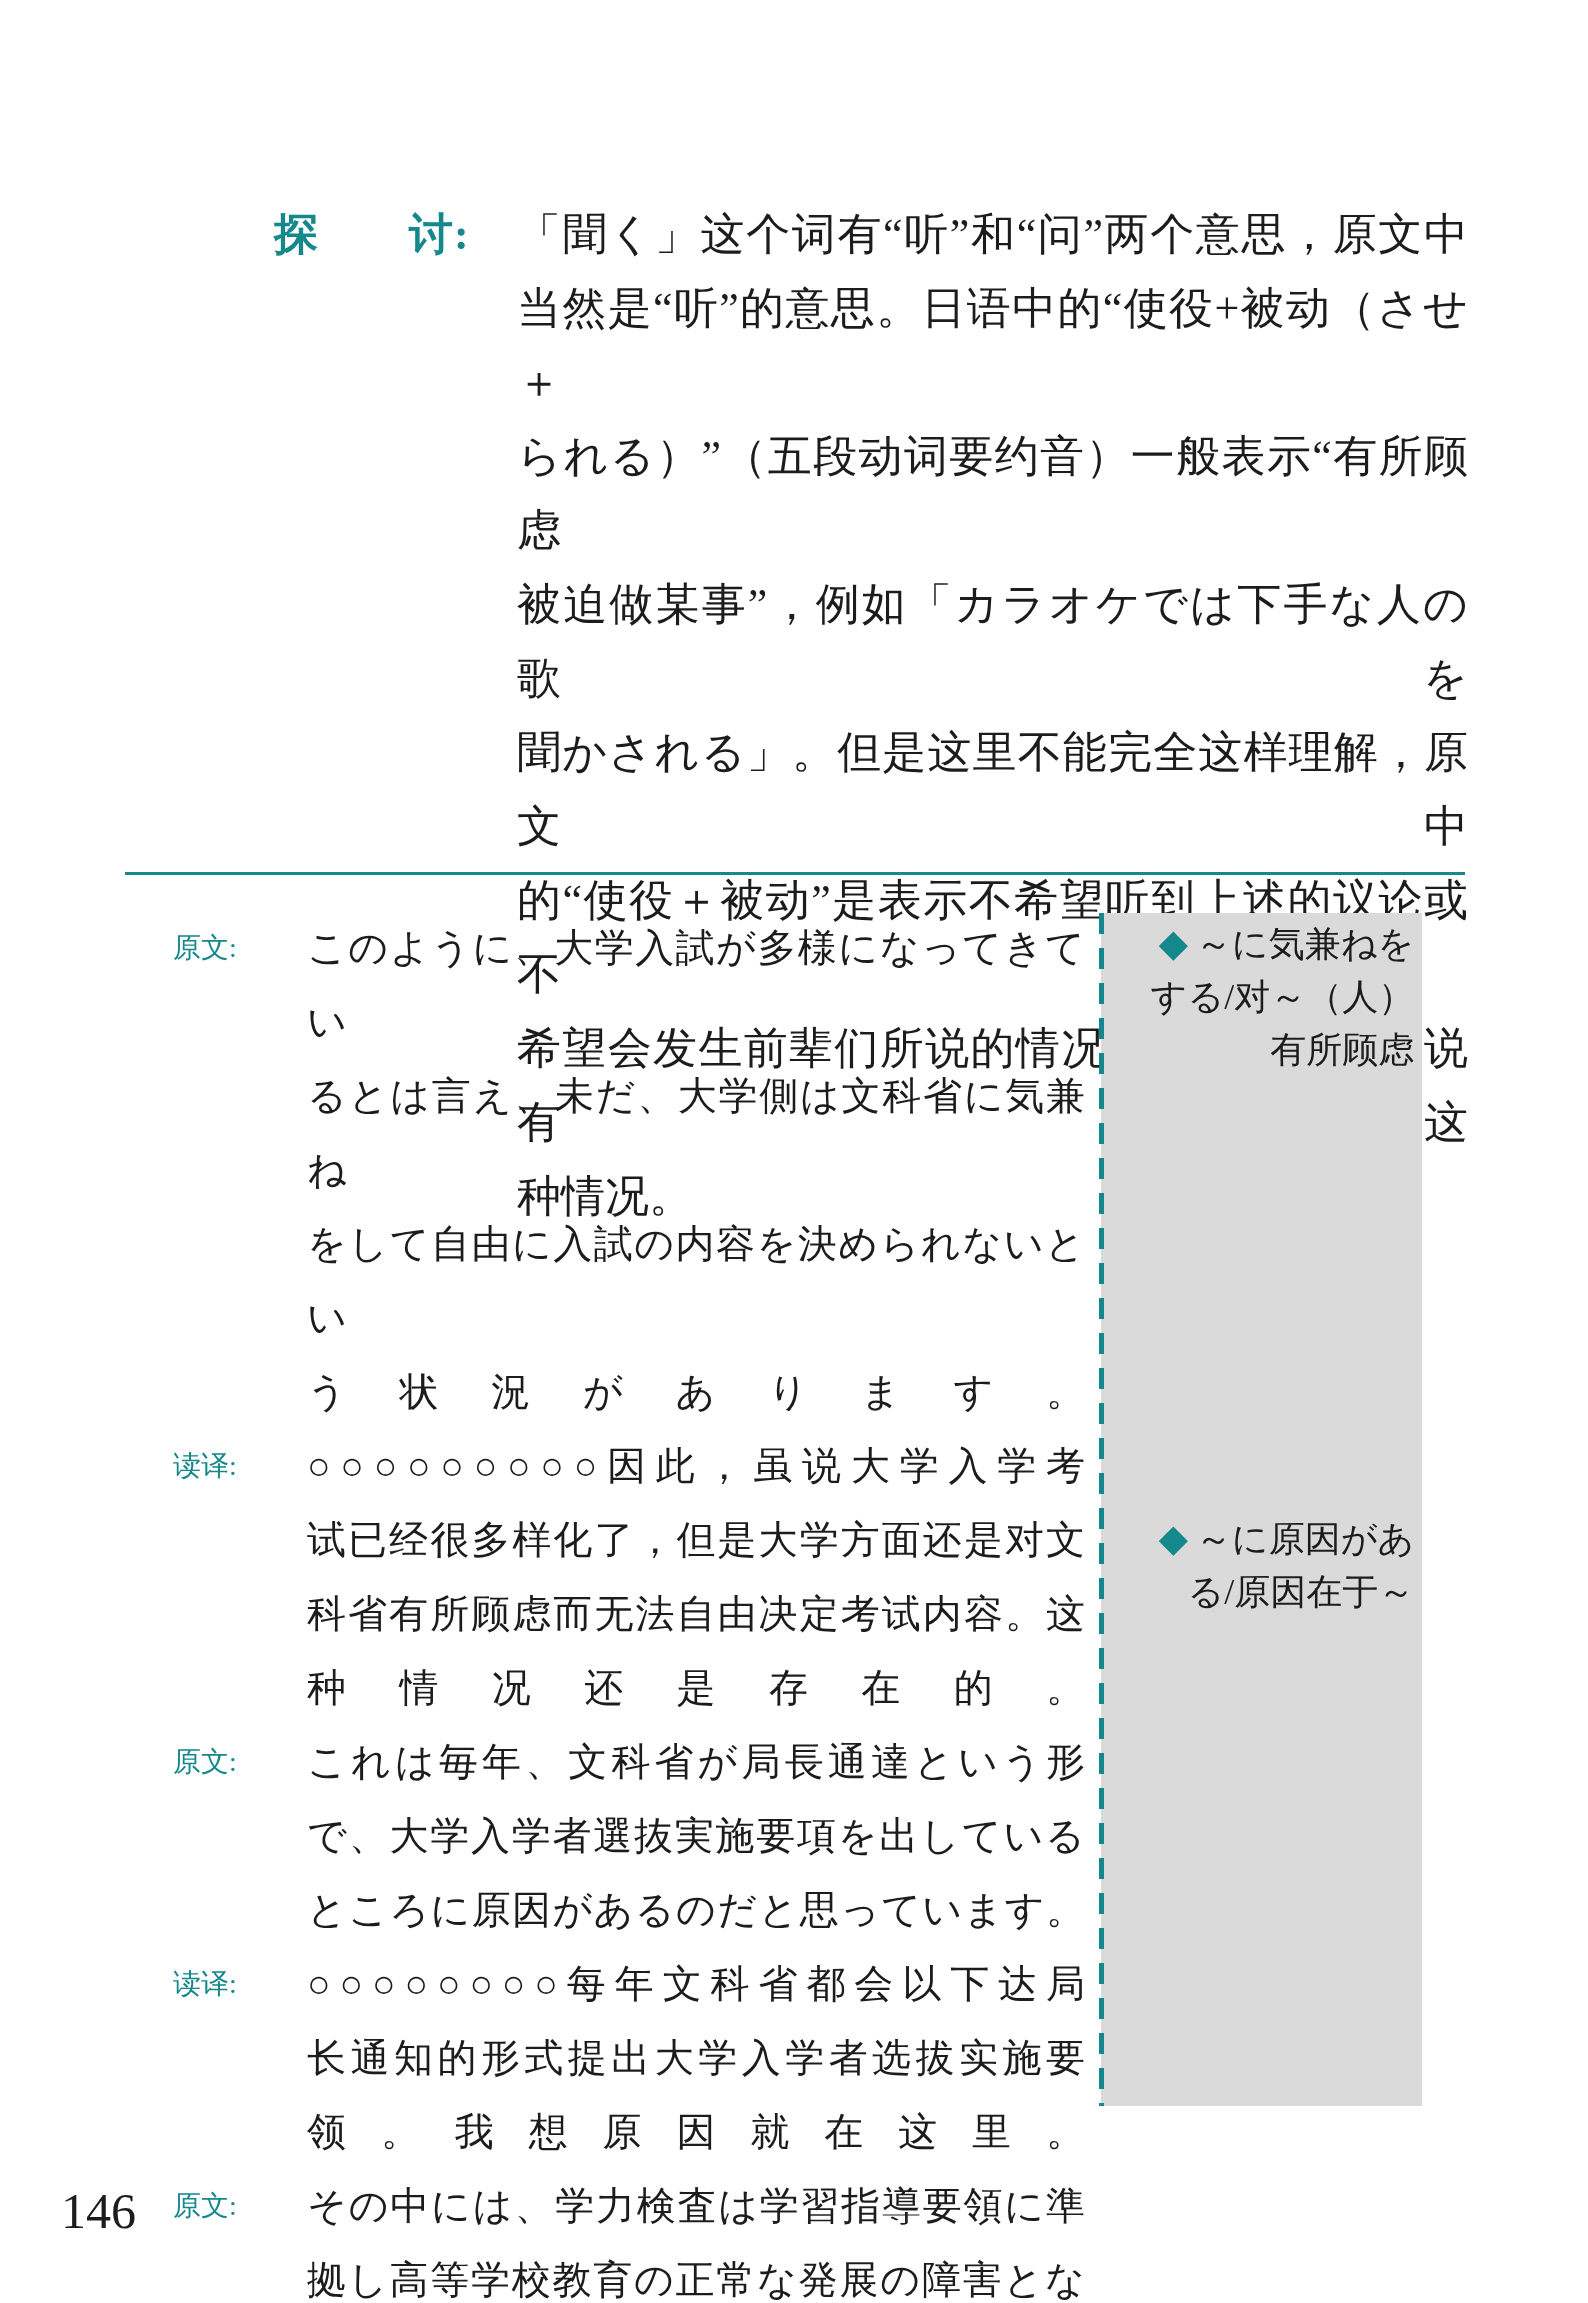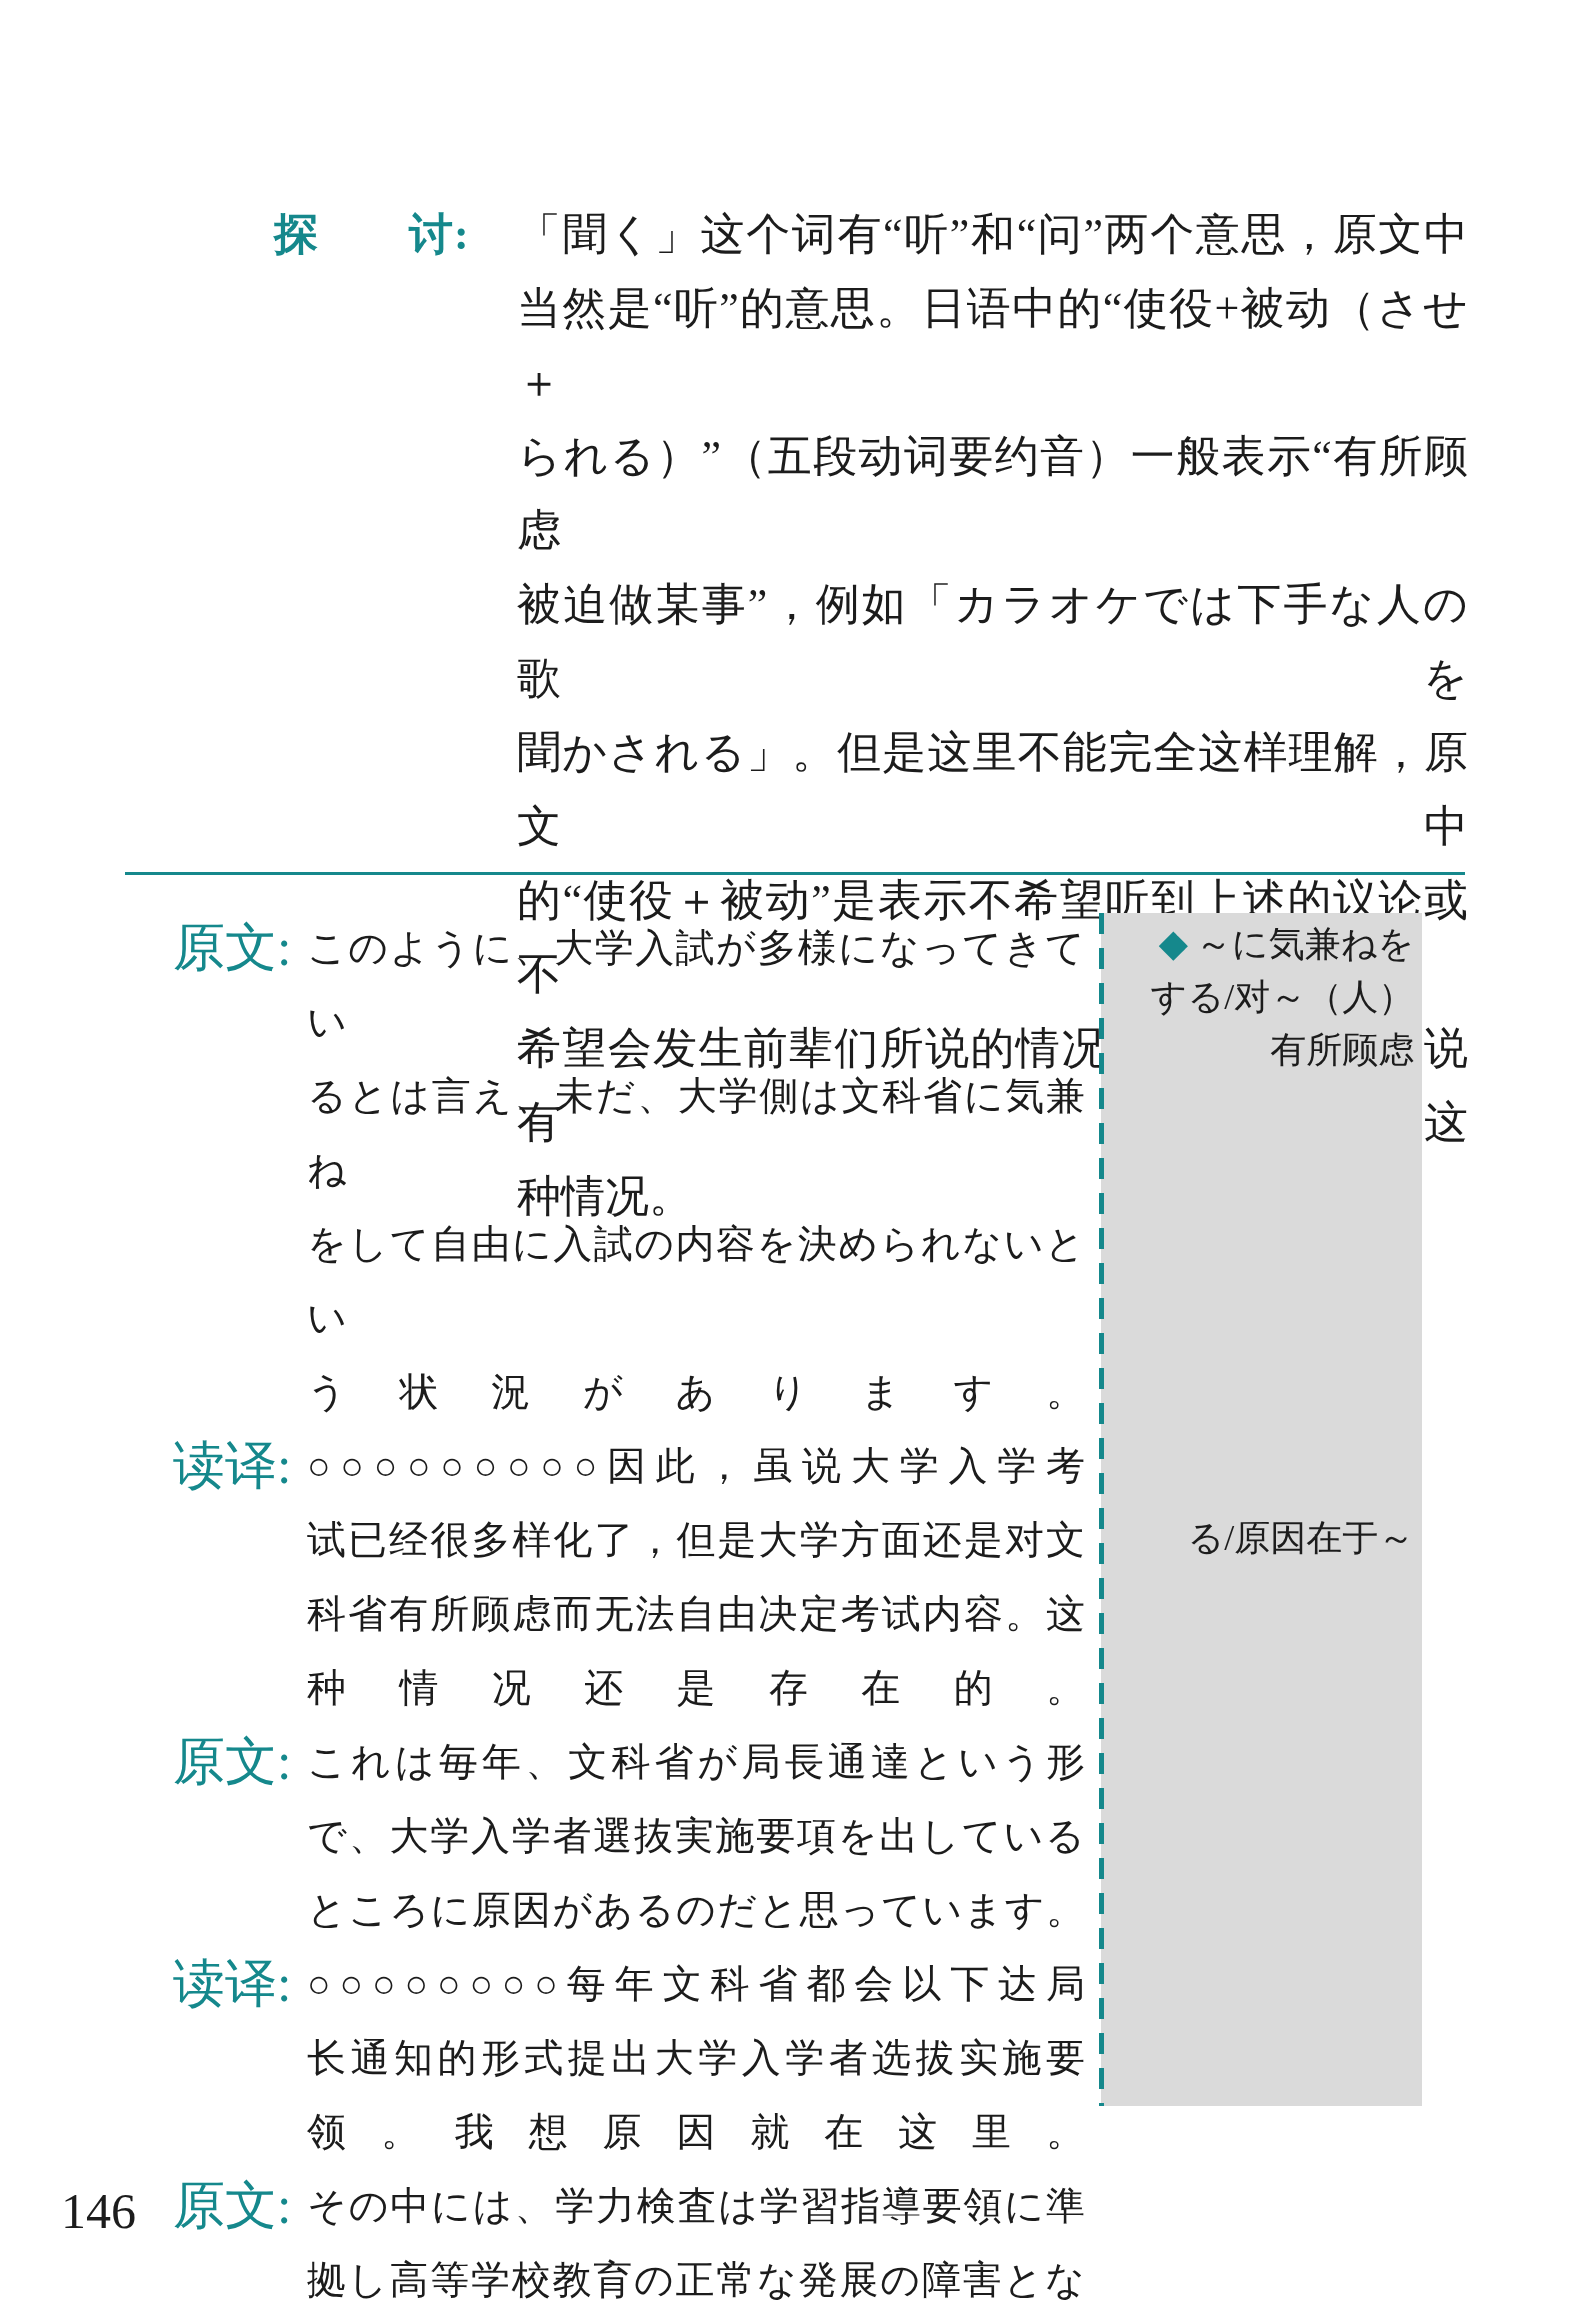--- a/index.html
+++ b/index.html
@@ -28,21 +28,21 @@
   
   .divider{
     position:absolute;left:125px;top:872px;
     width:1340px;height:2.9px;background:#15888c;
   }
   
   .main{position:absolute;left:173px;top:911px;width:913px;}
   .sec{display:flex;}
   .sec-label{
     width:134px;flex:0 0 134px;
-    font-size:52px;line-height:74px;
+    font-size:28px;line-height:74px;
     color:#15888c;white-space:pre;
   }
   .sec-lines{width:778px;}
   .sec-lines .line{
     font-size:39px;line-height:74px;
     text-align:justify;text-align-last:justify;
   }
   
   .sidebar{
     position:absolute;left:1101px;top:913px;
@@ -148,20 +148,23 @@
 
     <div class="note note-1">
       <div class="note-line">
         <span class="diamond">◆</span><span>～に気兼ねを</span>
       </div>
       <div class="note-line">する/对～（人）</div>
       <div class="note-line">有所顾虑</div>
     </div>
 
     <div class="note note-2">
+      <div class="note-line">
+        <span class="diamond">◆</span><span>～に原因があ</span>
+      </div>
       <div class="note-line">る/原因在于～</div>
     </div>
   </aside>
 
   <div class="page-number">146</div>
 
 </div>
 
 
 </body></html>

